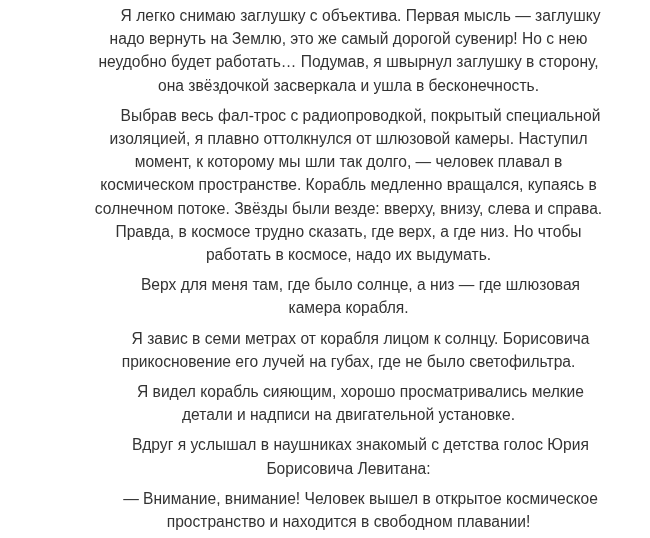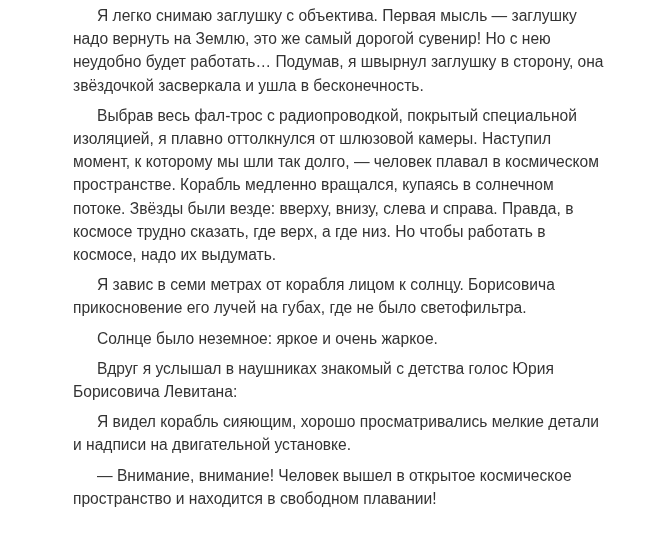--- a/index.html
+++ b/index.html
@@ -8,29 +8,30 @@
     position: absolute;
     left: 73px;
     top: 4px;
     width: 535px;
     font-family: "Liberation Sans", sans-serif;
     font-size: 15.6px;
     line-height: 23.2px;
     color: #333333;
   }
   .article p {
-    margin: 0 0 7px 0;
+    margin: 0 0 7px 16px;
     text-indent: 24px;
+    text-align: center;
   }
 </style>
 </head>
 <body>
 
 <div class="article">
   <p>Я легко снимаю заглушку с объектива. Первая мысль — заглушку надо вернуть на Землю, это же самый дорогой сувенир! Но с нею неудобно будет работать… Подумав, я швырнул заглушку в сторону, она звёздочкой засверкала и ушла в бесконечность.</p>
   <p>Выбрав весь фал-трос с радиопроводкой, покрытый специальной изоляцией, я плавно оттолкнулся от шлюзовой камеры. Наступил момент, к которому мы шли так долго, — человек плавал в космическом пространстве. Корабль медленно вращался, купаясь в солнечном потоке. Звёзды были везде: вверху, внизу, слева и справа. Правда, в космосе трудно сказать, где верх, а где низ. Но чтобы работать в космосе, надо их выдумать.</p>
+  <p>Верх для меня там, где было солнце, а низ — где шлюзовая камера корабля.</p>
   <p>Я завис в семи метрах от корабля лицом к солнцу. Борисовича прикосновение его лучей на губах, где не было светофильтра.</p>
-  <p>Солнце было неземное: яркое и очень жаркое.</p>
+  <p>Я видел корабль сияющим, хорошо просматривались мелкие детали и надписи на двигательной установке.</p>
   <p>Вдруг я услышал в наушниках знакомый с детства голос Юрия Борисовича Левитана:</p>
-  <p>Я видел корабль сияющим, хорошо просматривались мелкие детали и надписи на двигательной установке.</p>
   <p>— Внимание, внимание! Человек вышел в открытое космическое пространство и находится в свободном плавании!</p>
 
 </div>
 
 </body></html>

